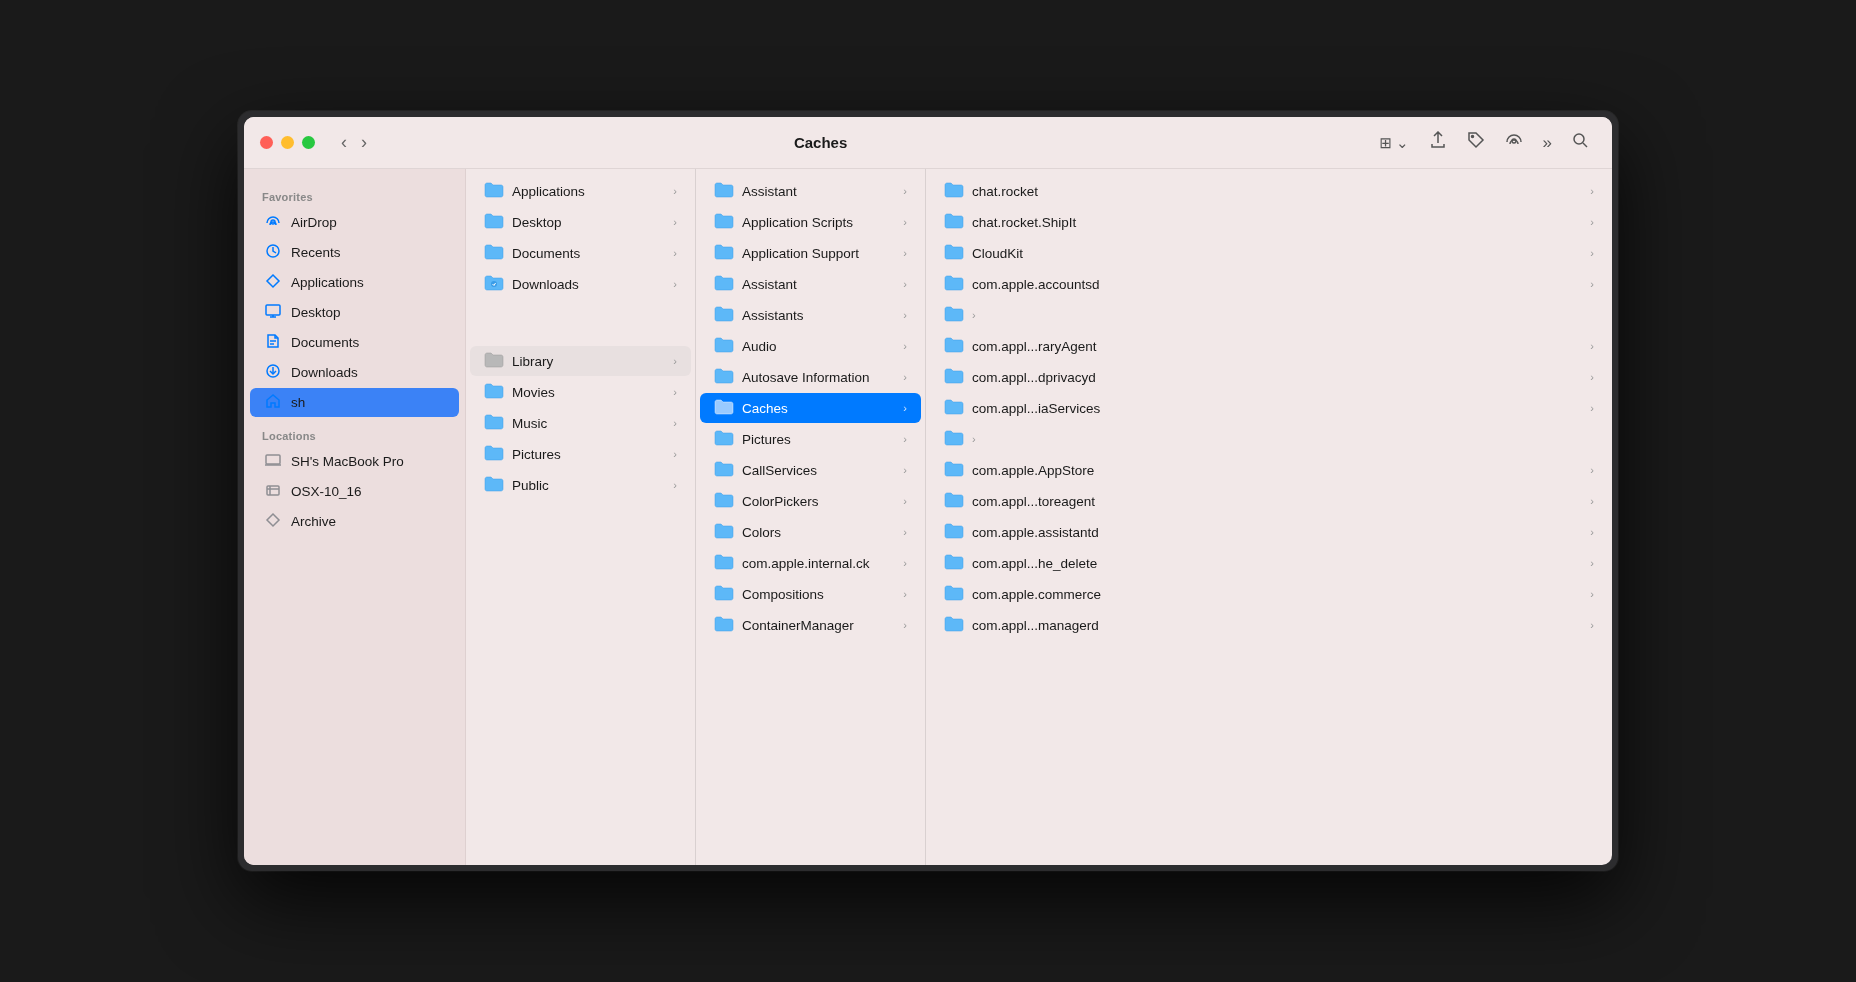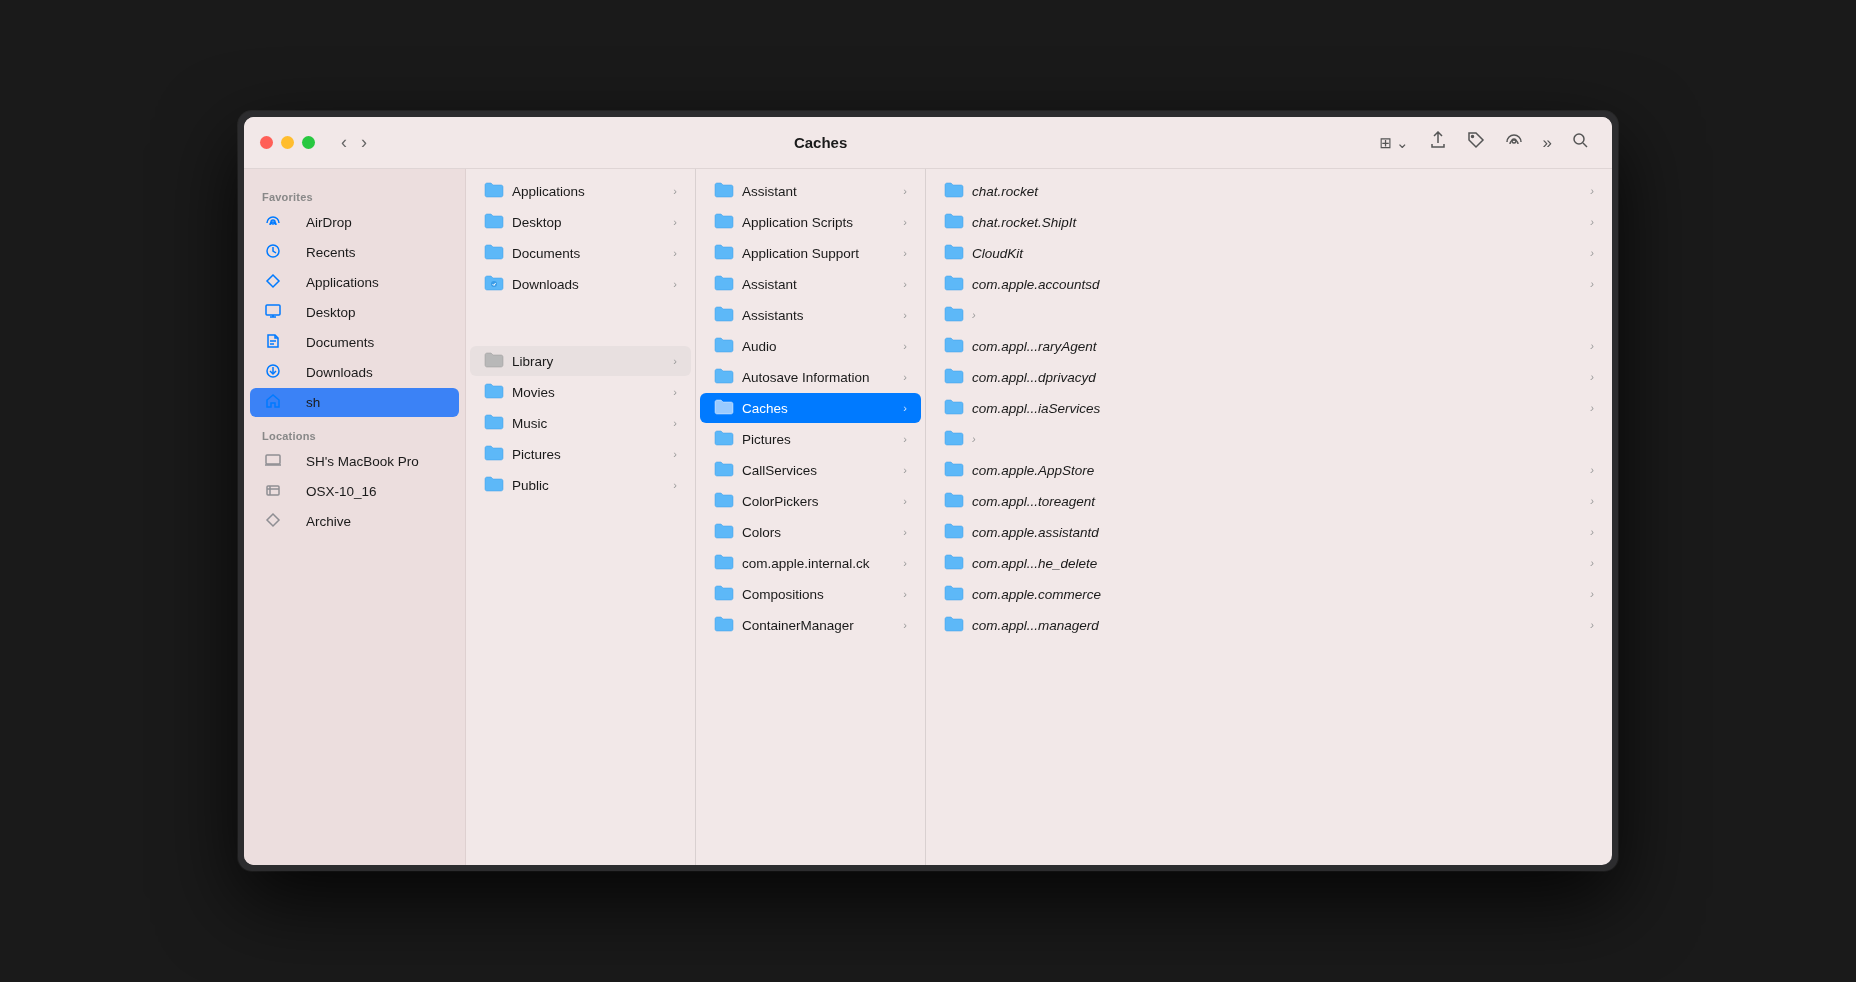--- a/index.html
+++ b/index.html
@@ -107,21 +107,21 @@
       font-size: 11px;
       font-weight: 600;
       color: #888;
       padding: 8px 18px 4px;
       text-transform: none;
       letter-spacing: 0.02em;
     }
     .sidebar-item {
       display: flex;
       align-items: center;
-      gap: 24px;
+      gap: 9px;
       padding: 5px 14px;
       cursor: pointer;
       border-radius: 6px;
       margin: 1px 6px;
       font-size: 13.5px;
       color: #1a1a1a;
     }
     .sidebar-item.active {
       background: #3b82f6;
     }
@@ -139,21 +139,21 @@
       flex: 1;
       overflow: hidden;
     }
     .column {
       width: 230px;
       flex-shrink: 0;
       border-right: 1px solid rgba(0,0,0,0.1);
       overflow-y: auto;
       padding: 6px 0;
     }
-    .column:last-child { border-right: none; flex: 1; font-style: italic; }
+    .column:last-child { border-right: none; flex: 1; }
     .col-item {
       display: flex;
       align-items: center;
       padding: 5px 14px;
       cursor: pointer;
       font-size: 13.5px;
       color: #1a1a1a;
       border-radius: 6px;
       margin: 1px 4px;
       gap: 8px;

